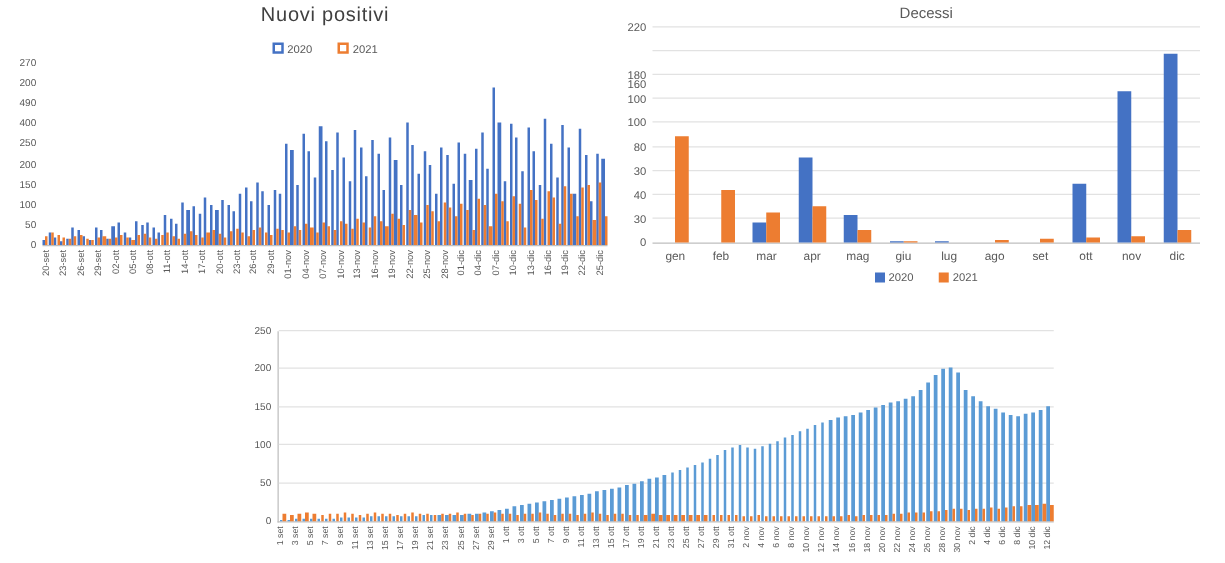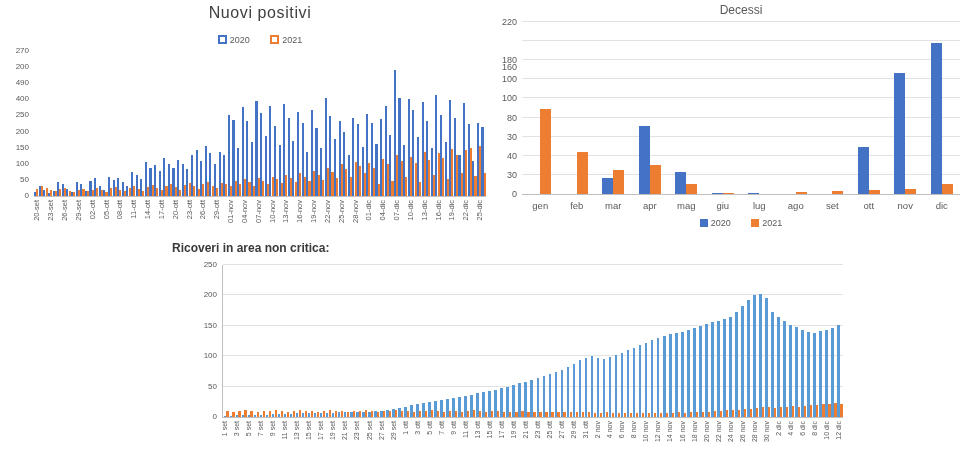--- a/index.html
+++ b/index.html
@@ -343,21 +343,20 @@
       <div class="xlabh" style="left: 212.5px; width: 36.5px; top: 200px; font-size: 9.5px;">giu</div>
       <div class="xlabh" style="left: 249px; width: 36.5px; top: 200px; font-size: 9.5px;">lug</div>
       <div class="xlabh" style="left: 285.5px; width: 36.5px; top: 200px; font-size: 9.5px;">ago</div>
       <div class="xlabh" style="left: 322px; width: 36.5px; top: 200px; font-size: 9.5px;">set</div>
       <div class="xlabh" style="left: 358.5px; width: 36.5px; top: 200px; font-size: 9.5px;">ott</div>
       <div class="xlabh" style="left: 395px; width: 36.5px; top: 200px; font-size: 9.5px;">nov</div>
       <div class="xlabh" style="left: 431.5px; width: 36.5px; top: 200px; font-size: 9.5px;">dic</div>
     </section>
 
   <section id="chart3" class="chart">
-    <div class="title3">Ricoveri in area non critica:</div>
   <div class="plotarea axis-b axis-l" style="left: 62px; top: 27px; width: 620px; height: 152px;">
         <div class="gline" style="bottom: 30.4px; background: rgb(226, 226, 226);"></div>
         <div class="gline" style="bottom: 60.8px; background: rgb(226, 226, 226);"></div>
         <div class="gline" style="bottom: 91.2px; background: rgb(226, 226, 226);"></div>
         <div class="gline" style="bottom: 121.6px; background: rgb(226, 226, 226);"></div>
         <div class="gline" style="bottom: 152px; background: rgb(226, 226, 226);"></div>
         <div class="bar" style="left: 0.5px; width: 2.6px; height: 1.22px; background: rgb(91, 155, 213);"></div>
         <div class="bar" style="left: 6.52px; width: 2.6px; height: 1.22px; background: rgb(91, 155, 213);"></div>
         <div class="bar" style="left: 12.54px; width: 2.6px; height: 1.82px; background: rgb(91, 155, 213);"></div>
         <div class="bar" style="left: 18.56px; width: 2.6px; height: 1.82px; background: rgb(91, 155, 213);"></div>

